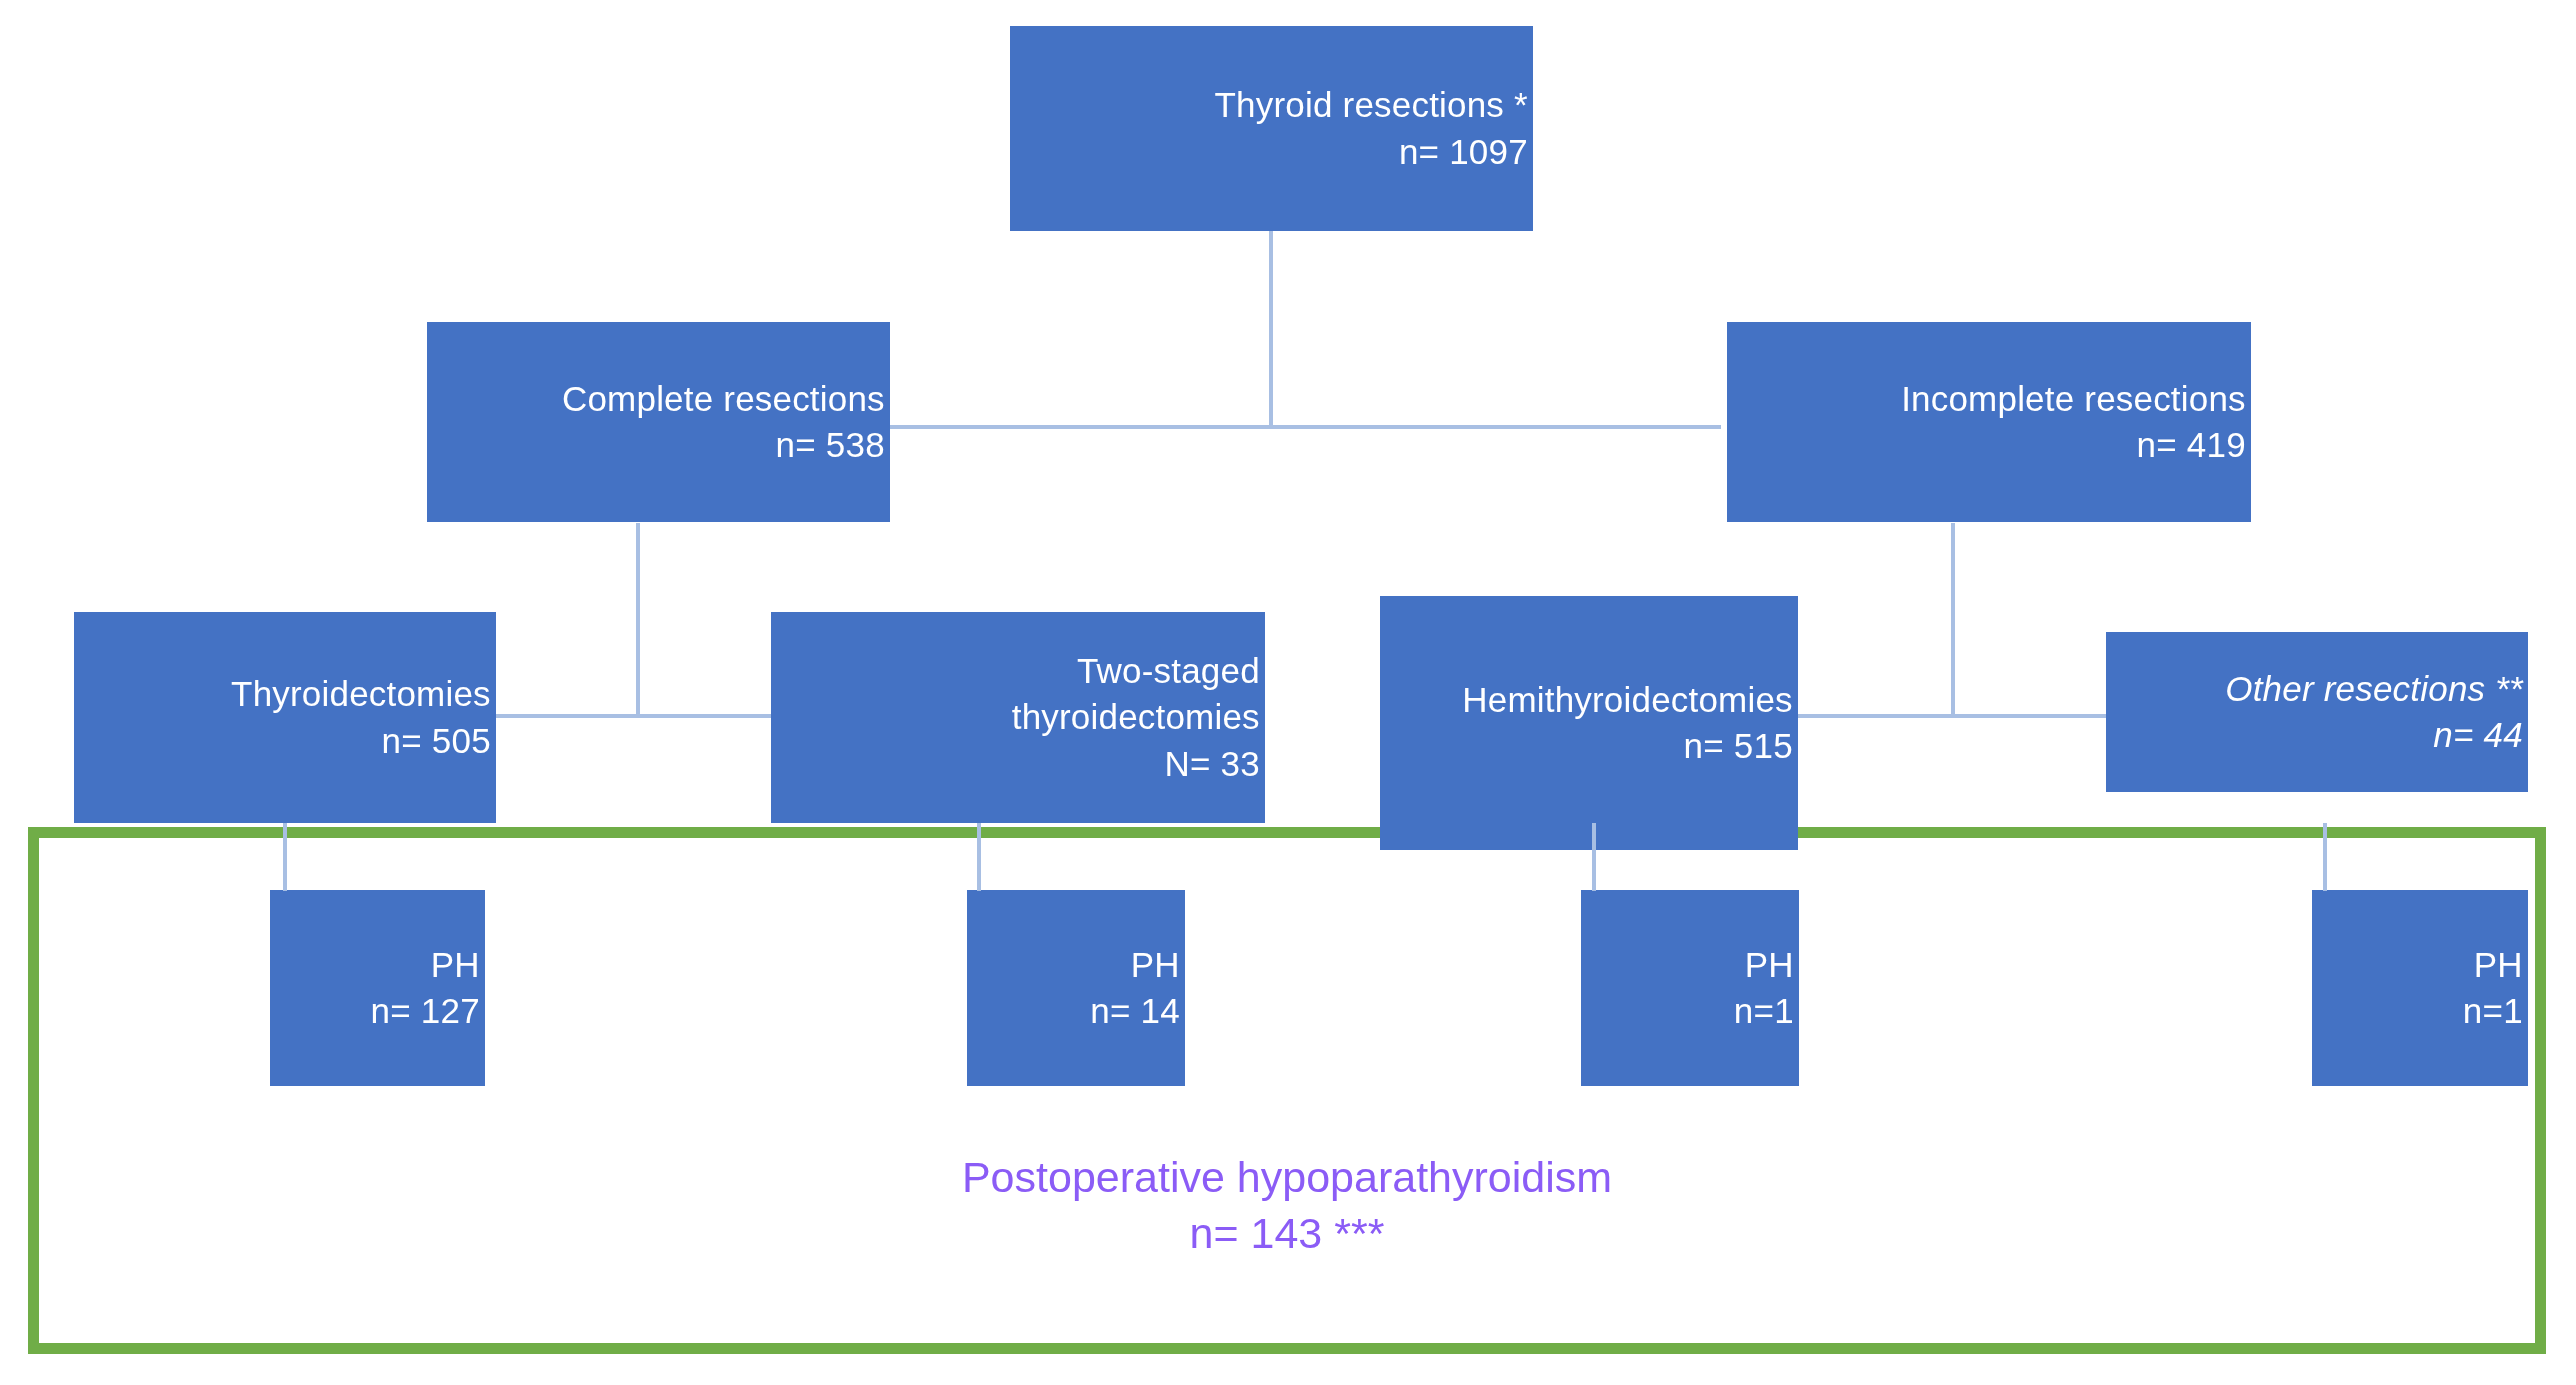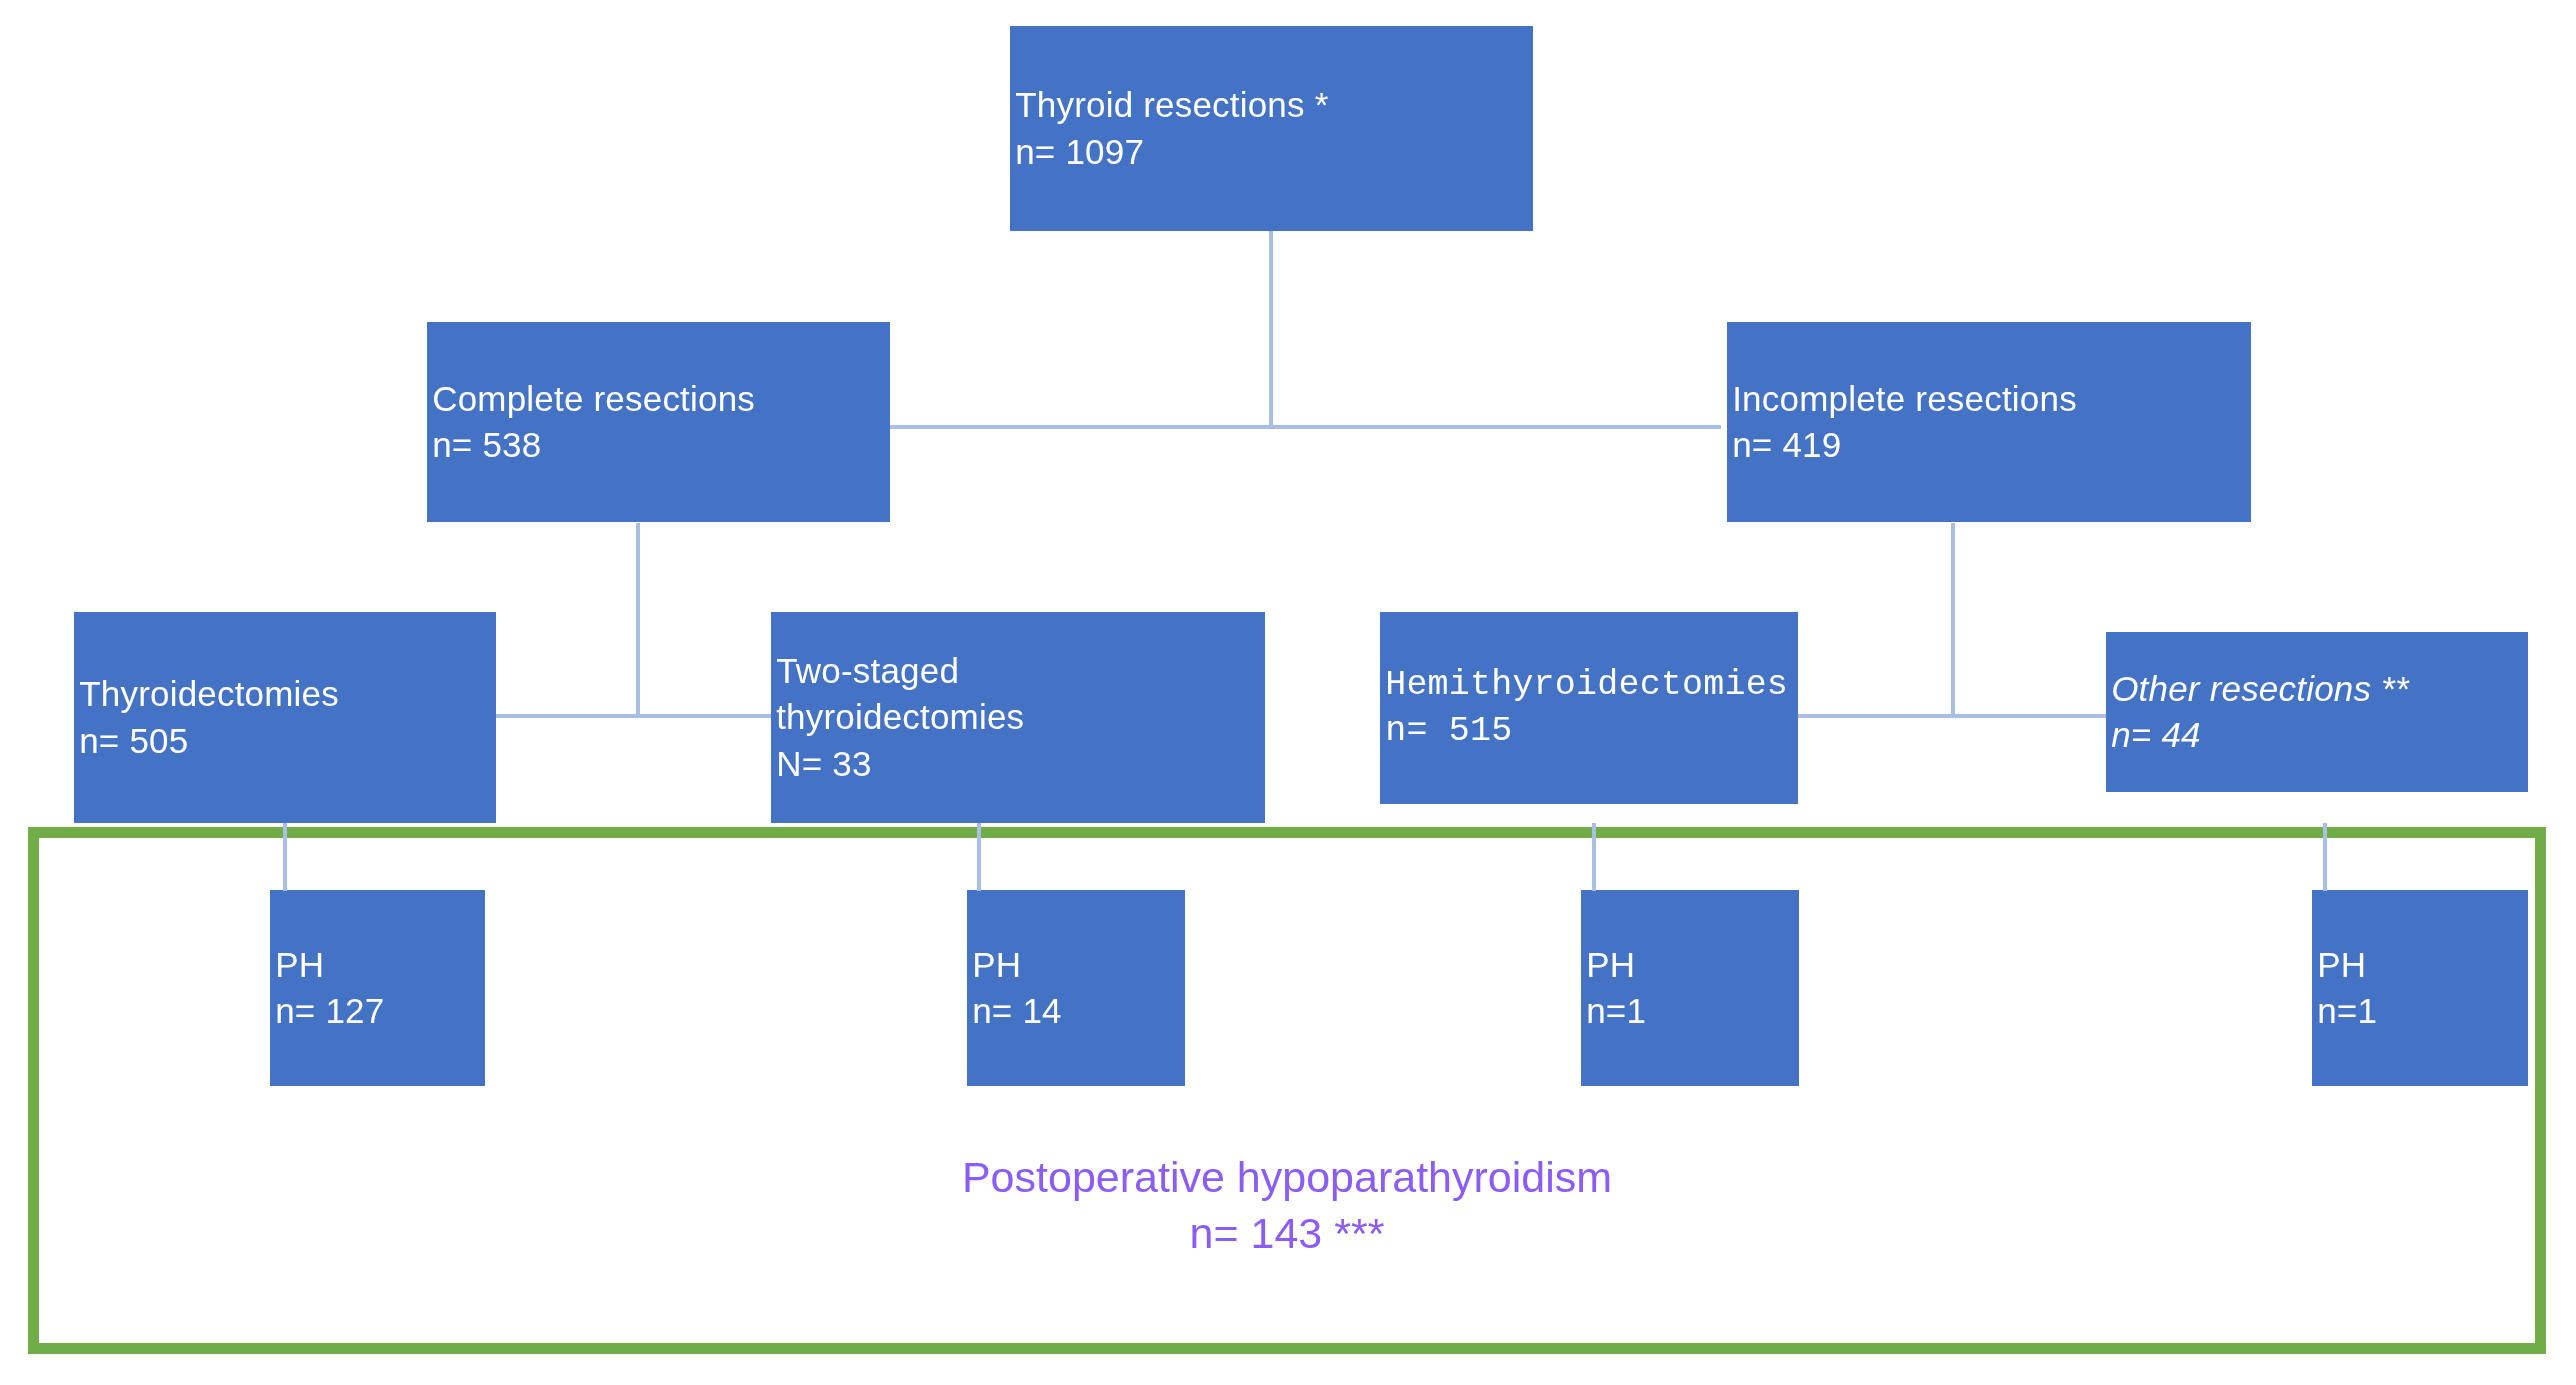--- a/index.html
+++ b/index.html
@@ -19,21 +19,21 @@
   }
 
   
   .node {
     position: absolute;
     box-sizing: border-box;
     background: #4472C4;
     color: #ffffff;
     display: flex;
     flex-direction: column;
-    align-items: flex-start;
+    align-items: flex-end;
     justify-content: center;
     text-align: center;
     font-size: 35px;
     line-height: 1.32;
     letter-spacing: 0.2px;
     z-index: 6;
     padding: 3.5px 5.2px;
   }
   .node .line {
     display: block;
@@ -114,21 +114,21 @@
     <span class="line">Thyroidectomies</span>
     <span class="line">n= 505</span>
   </div>
 
   <div class="node" style="left:771px; top:612px; width:494px; height:211px;">
     <span class="line">Two-staged</span>
     <span class="line">thyroidectomies</span>
     <span class="line">N= 33</span>
   </div>
 
-  <div class="node" style="left:1380px; top:612px; width:418px; height:192px;font-family:Liberation Mono, monospace;">
+  <div class="node" style="left:1380px; top:596px; width:418px; height:254px;">
     <span class="line">Hemithyroidectomies</span>
     <span class="line">n= 515</span>
   </div>
 
   <div class="node" style="left:2106px; top:632px; width:422px; height:160px;font-style:italic;">
     <span class="line">Other resections **</span>
     <span class="line">n= 44</span>
   </div>
 
   <div class="node" style="left:270px; top:890px; width:215px; height:196px;">

